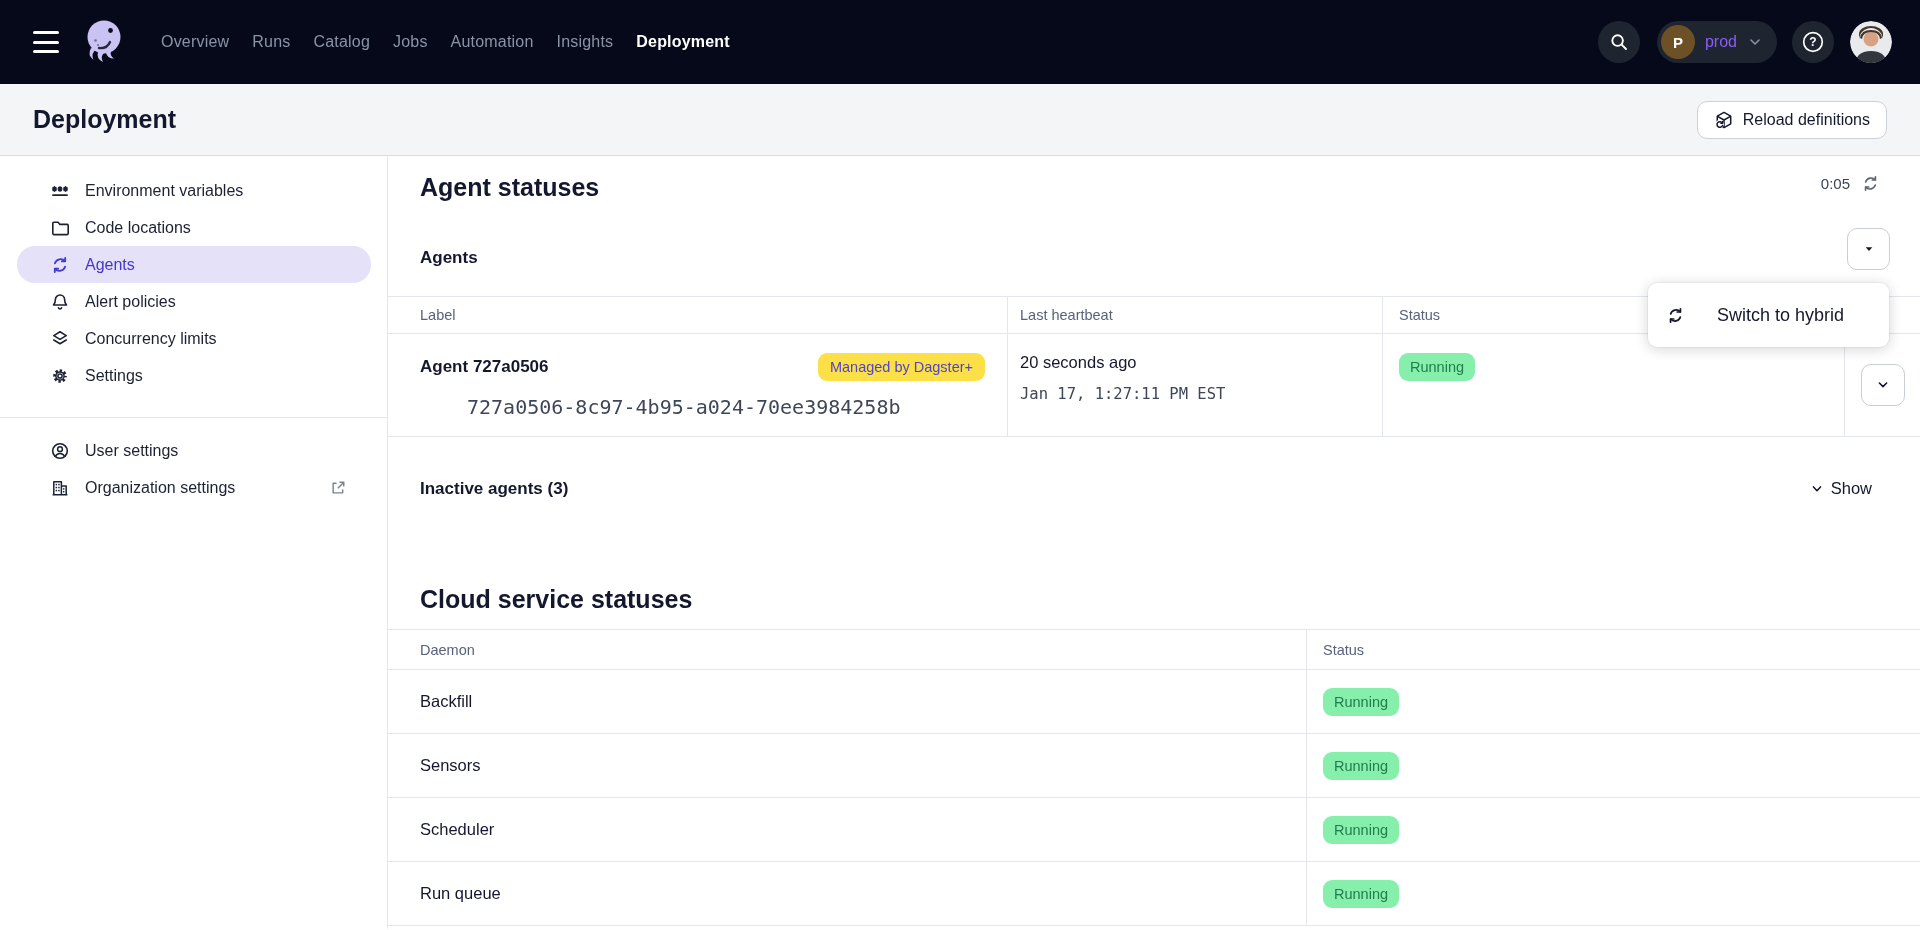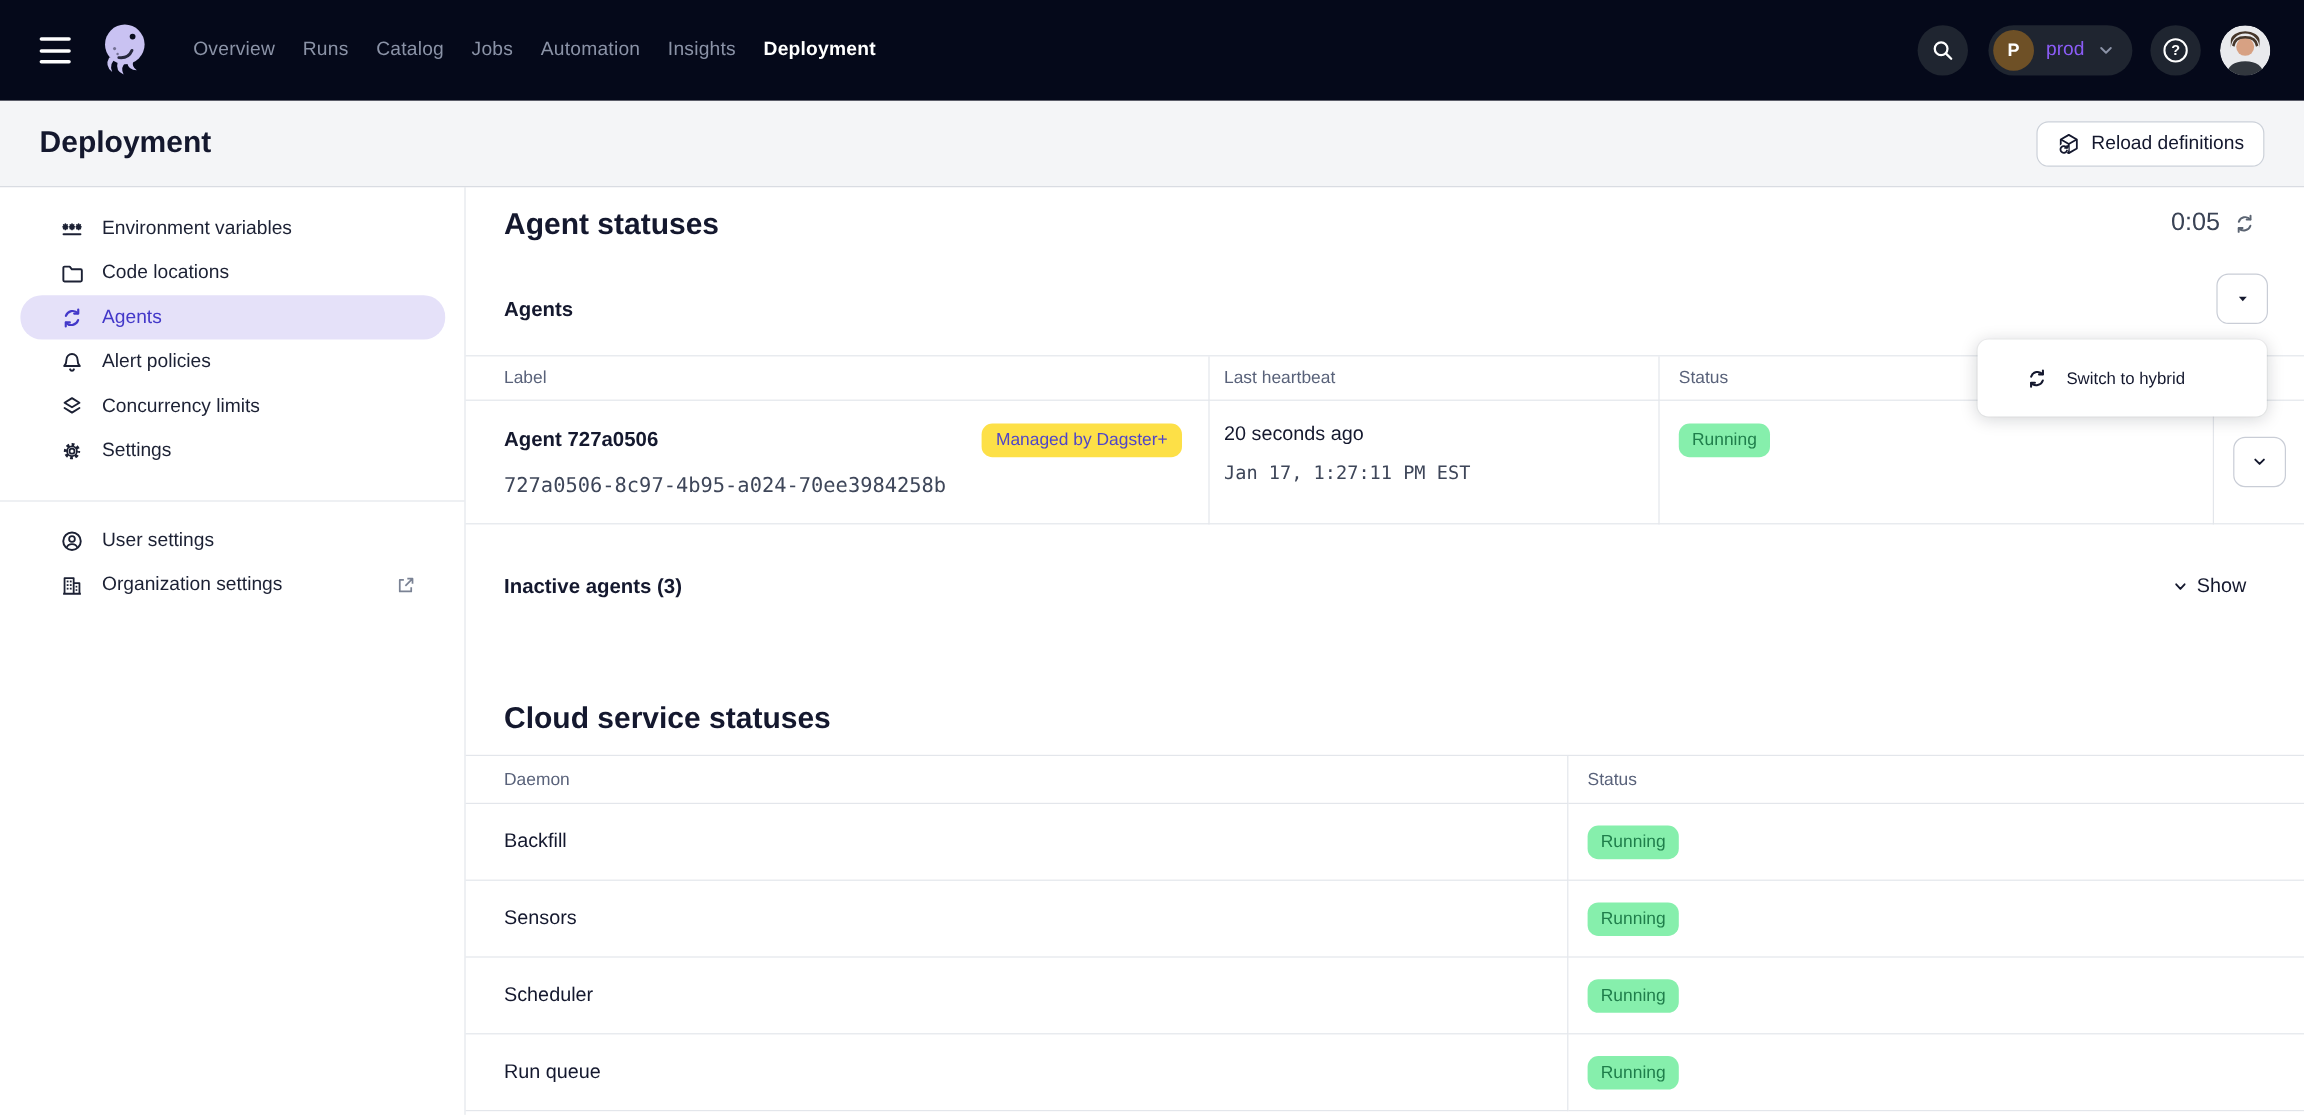--- a/index.html
+++ b/index.html
@@ -35,46 +35,46 @@
   .side-item svg { flex-shrink:0; stroke:#1c2134; }
   .side-item.active { background:#e5e1f9; color:#4338c9; }
   .side-item.active svg { stroke:#4338c9; }
   .side-item .ext { margin-left:auto; }
   .side-divider { border:none; border-top:1px solid #e3e6eb; margin:23px 0 14px 0; }
 
   
   .main { position:relative; flex:1; padding-top:16px; }
   .section-title { font-size:25px; font-weight:bold; margin-left:32px; height:30px; line-height:30px; }
   .countdown { position:absolute; top:18px; right:40px; display:flex; align-items:center; gap:11px; }
-  .countdown-text { font-size:21px; color:#3a4355; }
+  .countdown-text { font-size:15px; color:#3a4355; }
   .subheading { margin:46px 0 0 32px; font-size:17px; font-weight:bold; height:20px; line-height:20px; }
   .trigger-btn { position:absolute; top:72px; right:30px; width:43px; height:42px; border:1px solid #c9cdd6; border-radius:10px; background:#fff; display:flex; align-items:center; justify-content:center; cursor:pointer; }
 
   .agents-table { margin-top:28px; border-top:1px solid #e3e6eb; }
   .agents-table .hdr, .agents-table .row { display:grid; grid-template-columns:620px 375px 462px 1fr; }
   .agents-table .hdr > div { height:37px; display:flex; align-items:center; font-size:14.5px; color:#59627a; border-bottom:1px solid #e3e6eb; }
   .agents-table .hdr > div, .agents-table .row > div { border-right:1px solid #e3e6eb; }
   .agents-table .hdr > div:last-child, .agents-table .row > div:last-child { border-right:none; }
   .agents-table .row > div { height:103px; border-bottom:1px solid #e3e6eb; padding-top:19px; }
   .cell-label { padding-left:32px; padding-right:22px; }
   .cell-hb { padding-left:12px; }
   .cell-status { padding-left:16px; }
   .label-line { display:flex; align-items:center; justify-content:space-between; }
   .agent-name { font-size:17px; font-weight:bold; }
   .badge-purple { background:#fde047; color:#5045c9; font-size:14.5px; padding:6px 12px; border-radius:9px; white-space:nowrap; }
-  .agent-uuid { margin-top:14px; font-size:17px; color:#3e4659; }
+  .agent-uuid { margin-top:14px; font-size:20px; color:#3e4659;margin-left:47px; }
   .hb-rel { font-size:16.5px; }
   .hb-time { margin-top:13px; font-size:15.5px; color:#3e4659; }
   .badge-green { display:inline-block; background:#86efac; color:#1f7e4b; font-size:14.5px; padding:6px 11px; border-radius:9px; }
   .status-note { margin-top:12px; font-size:16px; }
   .cell-actions { display:flex; align-items:center; justify-content:center; padding-top:0 !important; }
   .row-chevron-btn { width:44px; height:42px; border:1px solid #c9cdd6; border-radius:10px; background:#fff; display:flex; align-items:center; justify-content:center; cursor:pointer; }
 
   .menu { position:absolute; top:127px; left:1260px; width:241px; background:#fff; border-radius:9px; box-shadow:0 2px 14px rgba(10,16,28,.18), 0 0 0 1px rgba(10,16,28,.04); padding:8px 0; z-index:10; }
-  .menu-item { height:48px; display:flex; align-items:center; gap:15px; padding:0 18px; font-size:14px; cursor:pointer;margin-left:22px; }
+  .menu-item { height:48px; display:flex; align-items:center; gap:32px; padding:0 18px; font-size:18px; cursor:pointer; }
 
   .inactive-row { margin-top:42px; height:20px; display:flex; align-items:flex-start; justify-content:space-between; padding:0 48px 0 32px; }
   .inactive-label { font-size:17px; font-weight:bold; }
   .show-toggle { display:flex; align-items:center; gap:7px; font-size:16.5px; cursor:pointer; }
 
   .cloud-title { margin-top:85px; }
   .daemon-table { margin-top:15px; border-top:1px solid #e3e6eb; }
   .daemon-table .hdr, .daemon-table .drow { display:grid; grid-template-columns:919px 1fr; }
   .daemon-table .hdr > div { height:40px; display:flex; align-items:center; font-size:14.5px; color:#59627a; border-bottom:1px solid #e3e6eb; }
   .daemon-table .hdr > div:first-child, .daemon-table .drow > div:first-child { border-right:1px solid #e3e6eb; }

